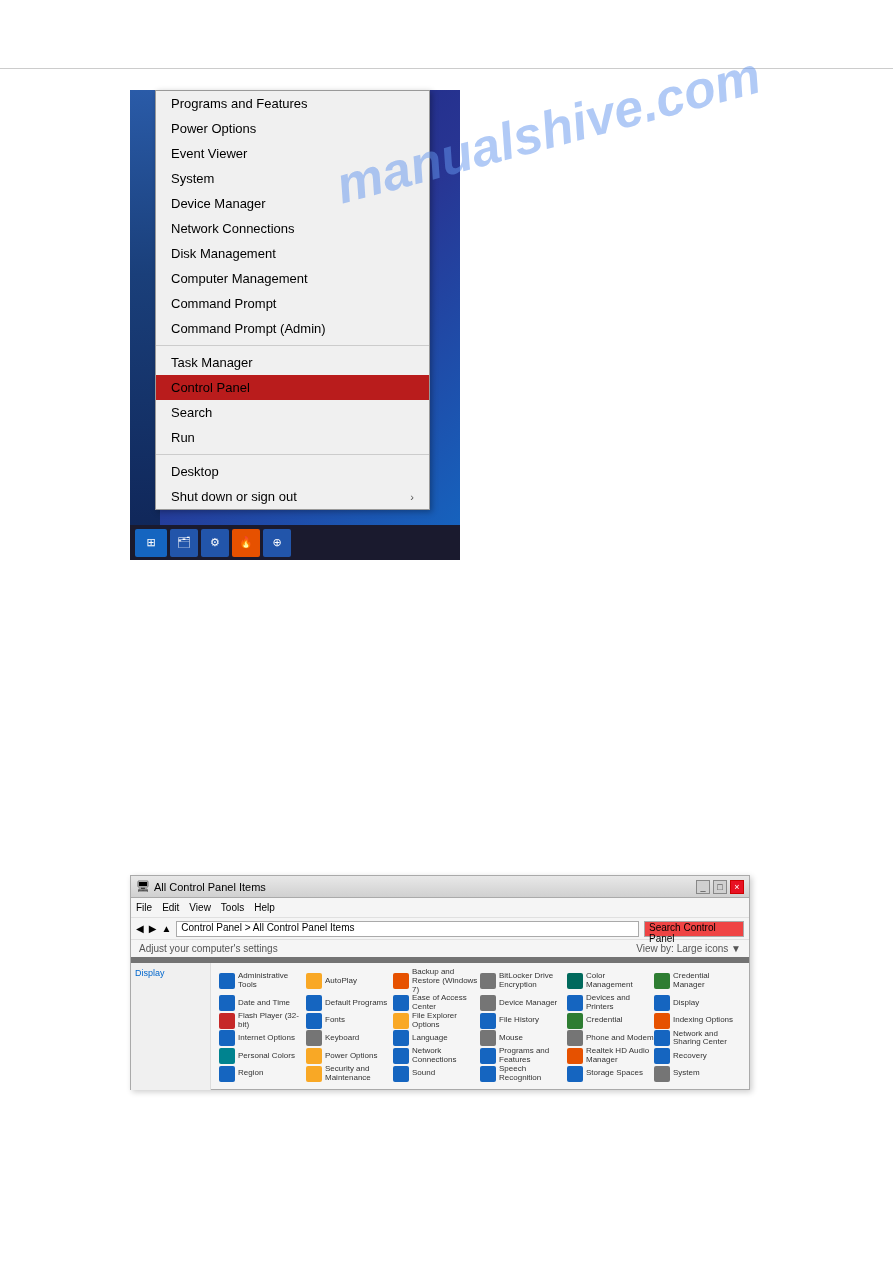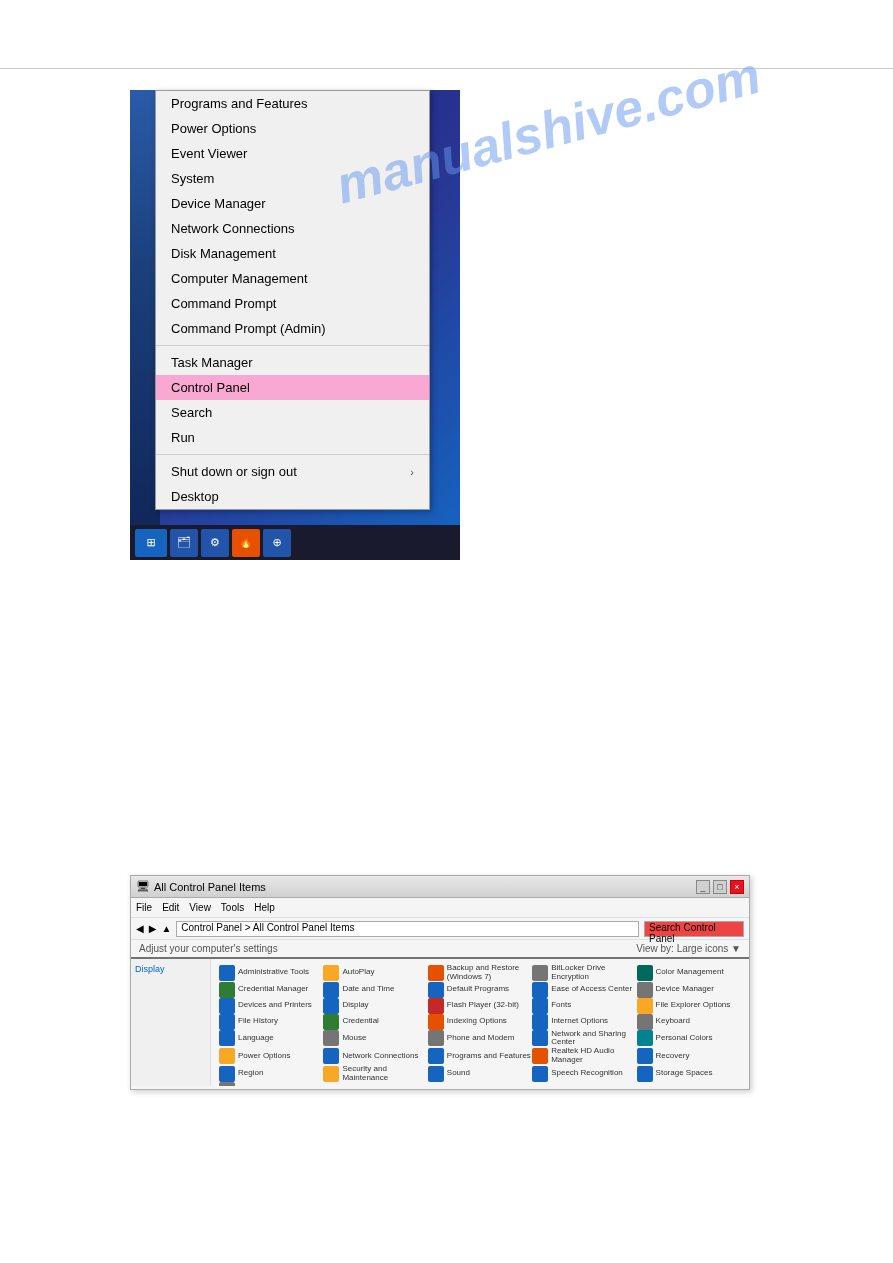--- a/index.html
+++ b/index.html
@@ -54,21 +54,21 @@
       color: #000;
     }
 
     .menu-item {
       padding: 5px 15px;
       cursor: pointer;
       white-space: nowrap;
     }
 
     .menu-item.highlighted {
-      background: #f9a8d4;
+      background: #b91c1c;
       font-weight: normal;
     }
 
     .menu-divider {
       height: 1px;
       background: #ccc;
       margin: 4px 0;
     }
 
     .menu-item.has-arrow {
@@ -282,21 +282,21 @@
     }
 
     .cp-content {
       flex: 1;
       padding: 5px 8px;
       overflow: hidden;
     }
 
     .cp-icons-grid {
       display: grid;
-      grid-template-columns: repeat(5, 1fr);
+      grid-template-columns: repeat(6, 1fr);
       gap: 0;
     }
 
     .cp-icon-item {
       display: flex;
       align-items: center;
       gap: 3px;
       font-size: 8.5px;
       color: #333;
     }
@@ -367,25 +367,25 @@
     <div class="menu-item">Disk Management</div>
     <div class="menu-item">Computer Management</div>
     <div class="menu-item">Command Prompt</div>
     <div class="menu-item">Command Prompt (Admin)</div>
     <div class="menu-divider"></div>
     <div class="menu-item">Task Manager</div>
     <div class="menu-item highlighted">Control Panel</div>
     <div class="menu-item">Search</div>
     <div class="menu-item">Run</div>
     <div class="menu-divider"></div>
+    <div class="menu-item">Desktop</div>
     <div class="menu-item has-arrow">
       <span>Shut down or sign out</span>
       <span class="arrow-icon">›</span>
     </div>
-    <div class="menu-item">Desktop</div>
   </div>
 
   <div class="taskbar">
     <div class="taskbar-btn start">⊞</div>
     <div class="taskbar-btn">🗂</div>
     <div class="taskbar-btn">⚙</div>
     <div class="taskbar-btn orange">🔥</div>
     <div class="taskbar-btn">⊕</div>
   </div>
 </div>
@@ -413,21 +413,21 @@
   </div>
 
   <div class="cp-address-bar">
     <span style="cursor:pointer;">◀</span>
     <span style="cursor:pointer;">▶</span>
     <span style="cursor:pointer;">▲</span>
     <div class="cp-address-input">Control Panel &gt; All Control Panel Items</div>
     <div class="cp-search-box">Search Control Panel</div>
   </div>
 
-  <div style="padding: 3px 8px; font-size:10px; color:#555; border-bottom:2px solid #737373; background:#f5f5f5; display:flex; justify-content:space-between;">
+  <div style="padding: 3px 8px; font-size:10px; color:#555; border-bottom:6px solid #737373; background:#f5f5f5; display:flex; justify-content:space-between;">
     <span>Adjust your computer's settings</span>
     <span>View by: Large icons ▼</span>
   </div>
 
   <div class="cp-body">
     <div class="cp-sidebar-mini">
       <div class="cp-sidebar-link">Display</div>
     </div>
     <div class="cp-content">
       <div class="cp-icons-grid">

